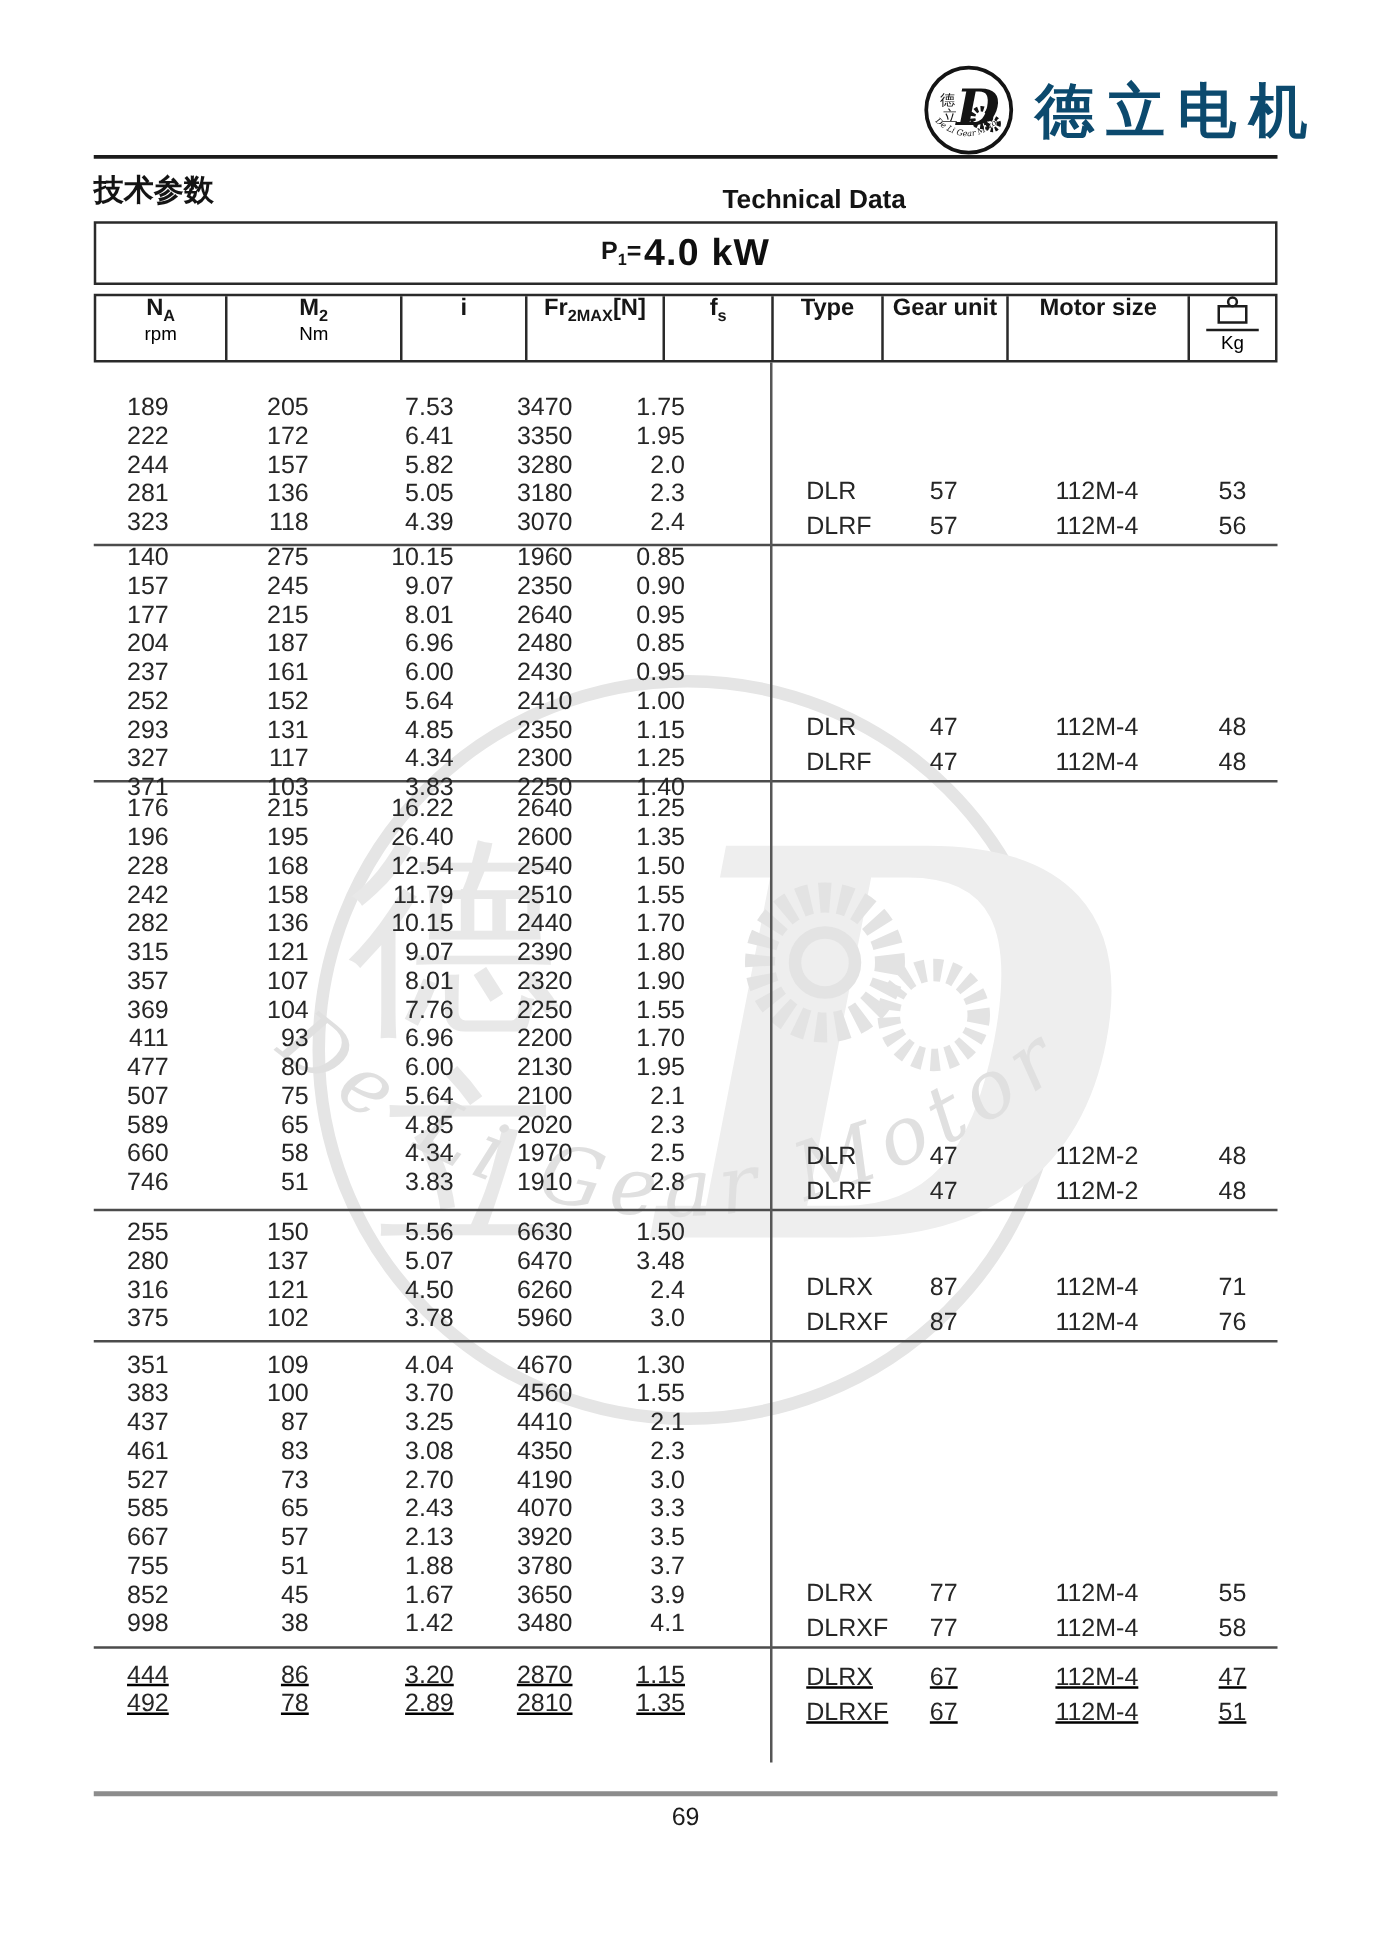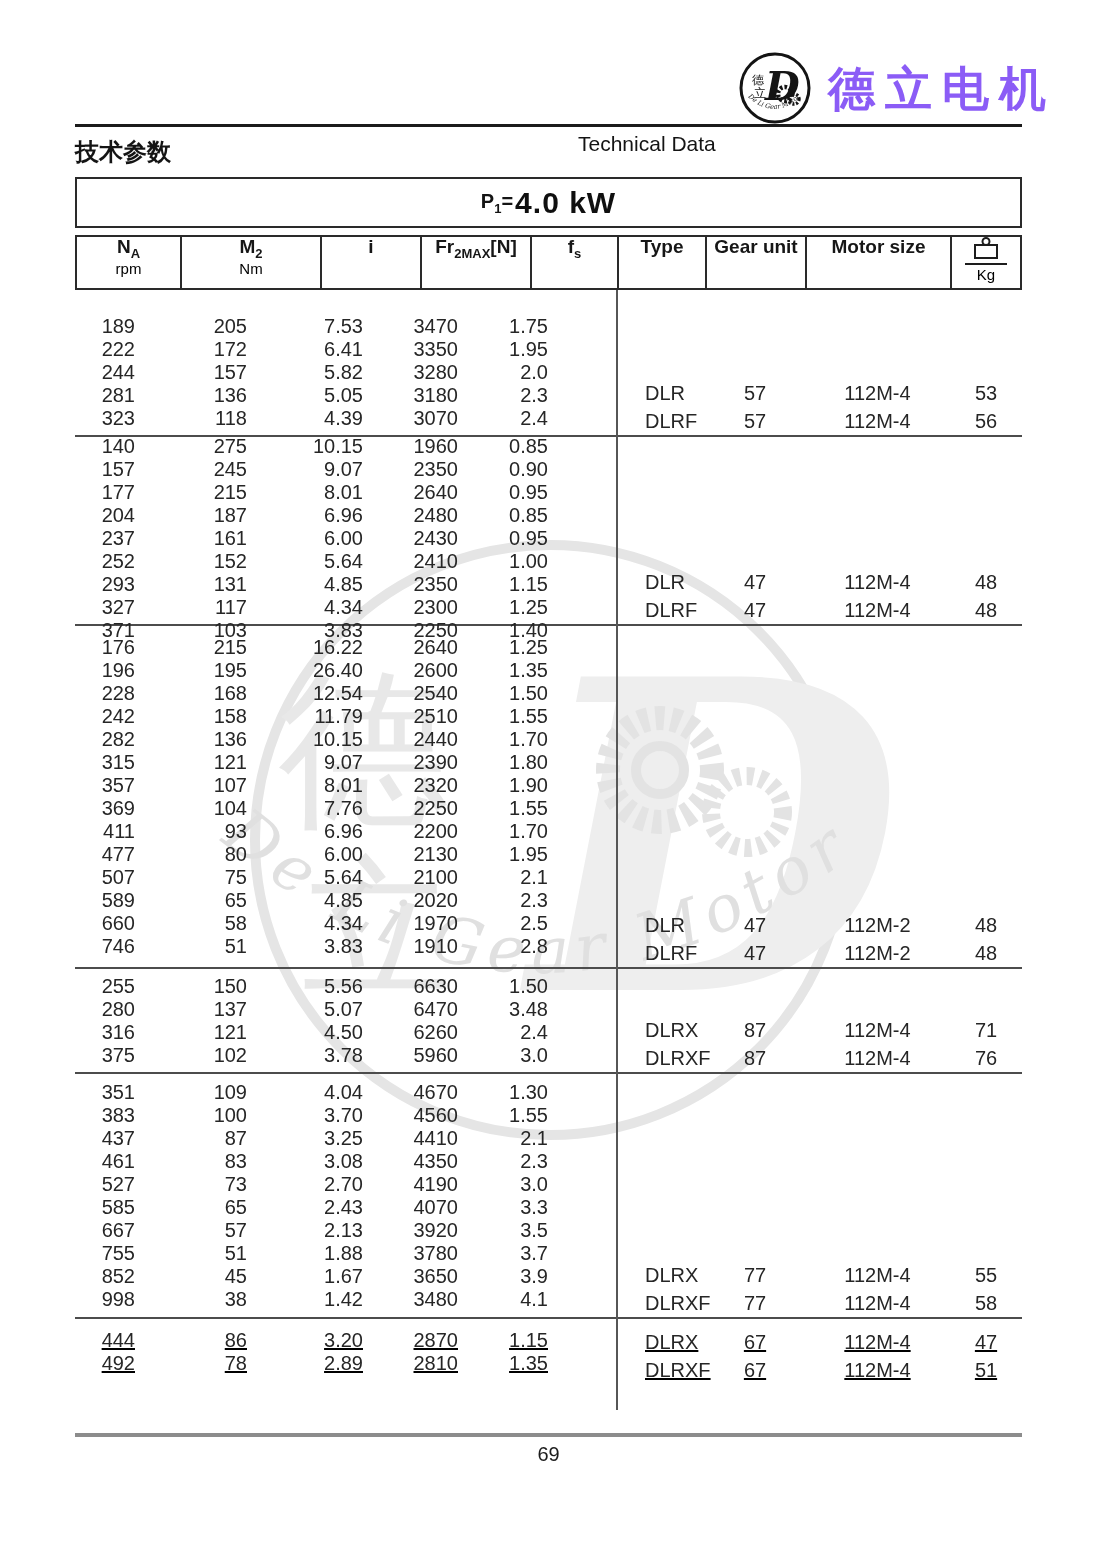--- a/index.html
+++ b/index.html
@@ -8,25 +8,25 @@
     position:relative; width:1100px; height:1555px; background:#ffffff;
     font-family:"Liberation Sans", sans-serif; overflow:hidden;
   }
   
   .watermark { position:absolute; left:130px; top:540px; width:880px; height:620px; z-index:0; }
   
   .logo-svg { position:absolute; left:737px; top:50px; width:76px; height:76px; z-index:2; }
   .brand {
     position:absolute; left:828px; top:58px; z-index:2;
     font-family:"DejaVu Serif", serif; font-weight:bold; font-size:47px;
-    letter-spacing:10px; color:#8b5cf6; white-space:nowrap;
+    letter-spacing:10px; color:#0c4a6e; white-space:nowrap;
   }
   .header-rule { position:absolute; left:75px; top:124px; width:947px; height:3px; background:#1b1b1b; z-index:2; }
   .sec-cn { position:absolute; left:75px; top:136px; font-size:24px; font-weight:bold; color:#141414; z-index:2; }
-  .sec-en { position:absolute; left:578px; top:132px; font-size:21px; font-weight:normal; color:#141414; z-index:2; }
+  .sec-en { position:absolute; left:578px; top:148px; font-size:21px; font-weight:bold; color:#141414; z-index:2; }
   
   .title-box {
     position:absolute; left:75px; top:177px; width:947px; height:51px;
     border:2px solid #2a2a2a; display:flex; align-items:center; justify-content:center; z-index:2; background:transparent;
   }
   .p1 { font-weight:bold; font-size:20px; color:#141414; }
   .p1 sub { font-size:13px; }
   .kw { font-weight:bold; font-size:30px; color:#0f0f0f; letter-spacing:1px; margin-left:2px; }
   
   .thead {

